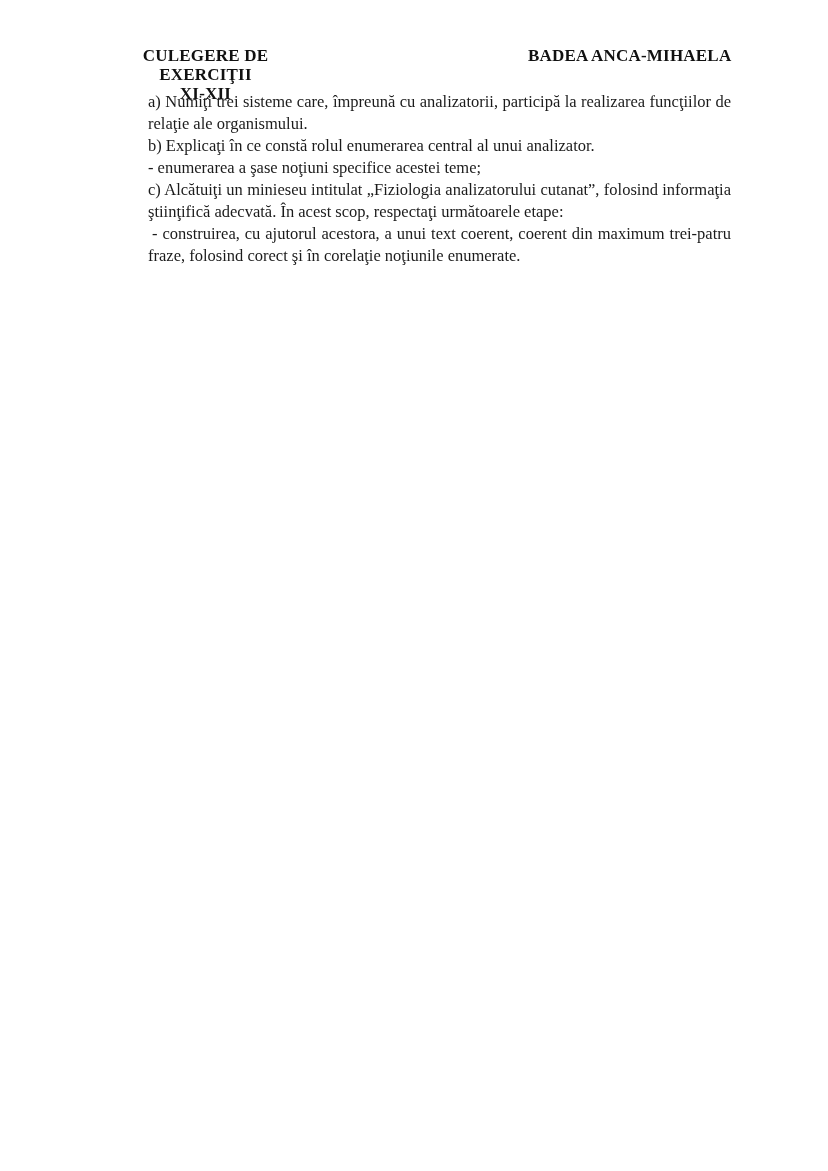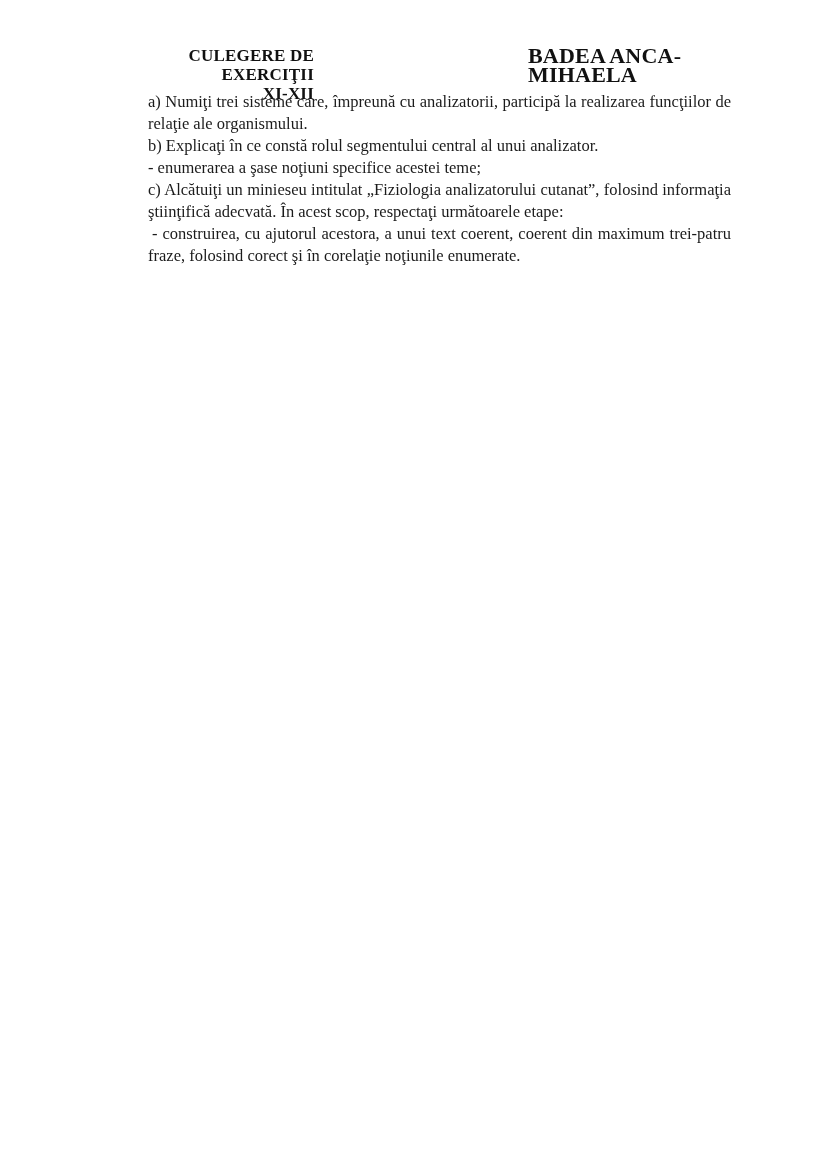--- a/index.html
+++ b/index.html
@@ -14,35 +14,35 @@
     background: #ffffff;
     overflow: hidden;
     font-family: "Liberation Serif", "DejaVu Serif", serif;
     color: #1b1b1b;
   }
   .header-left {
     position: absolute;
     left: 97px;
     top: 46px;
     width: 217px;
-    text-align: right;
+    text-align: center;
     font-weight: bold;
     font-size: 17px;
     line-height: 19px;
     color: #111111;
     letter-spacing: 0.2px;
   }
   .header-right {
     position: absolute;
     left: 528px;
     top: 46px;
     width: 204px;
     text-align: left;
     font-weight: bold;
-    font-size: 22px;
+    font-size: 17px;
     line-height: 19px;
     color: #111111;
     letter-spacing: 0.2px;
   }
   .body-text {
     position: absolute;
     left: 148px;
     top: 91px;
     width: 583px;
     font-size: 16.5px;
@@ -77,20 +77,20 @@
     <div>CULEGERE DE EXERCIŢII</div>
     <div>XI-XII</div>
   </div>
 
   <div class="header-right">
     <div>BADEA ANCA-MIHAELA</div>
   </div>
 
   <div class="body-text">
     <p>a) Numiţi trei sisteme care, împreună cu analizatorii, participă la realizarea funcţiilor de relaţie ale organismului.</p>
-    <p>b) Explicaţi în ce constă rolul segmentului central al unui analizator.</p>
+    <p>b) Explicaţi în ce constă rolul enumerarea central al unui analizator.</p>
     <p>- enumerarea a şase noţiuni specifice acestei teme;</p>
     <p>c) Alcătuiţi un minieseu intitulat „Fiziologia analizatorului cutanat”, folosind informaţia ştiinţifică adecvată. În acest scop, respectaţi următoarele etape:</p>
     <p class="lead-space"> - construirea, cu ajutorul acestora, a unui text coerent, coerent din maximum trei-patru fraze, folosind corect şi în corelaţie noţiunile enumerate.</p>
   </div>
 
 
 </div>
 
 </body></html>

